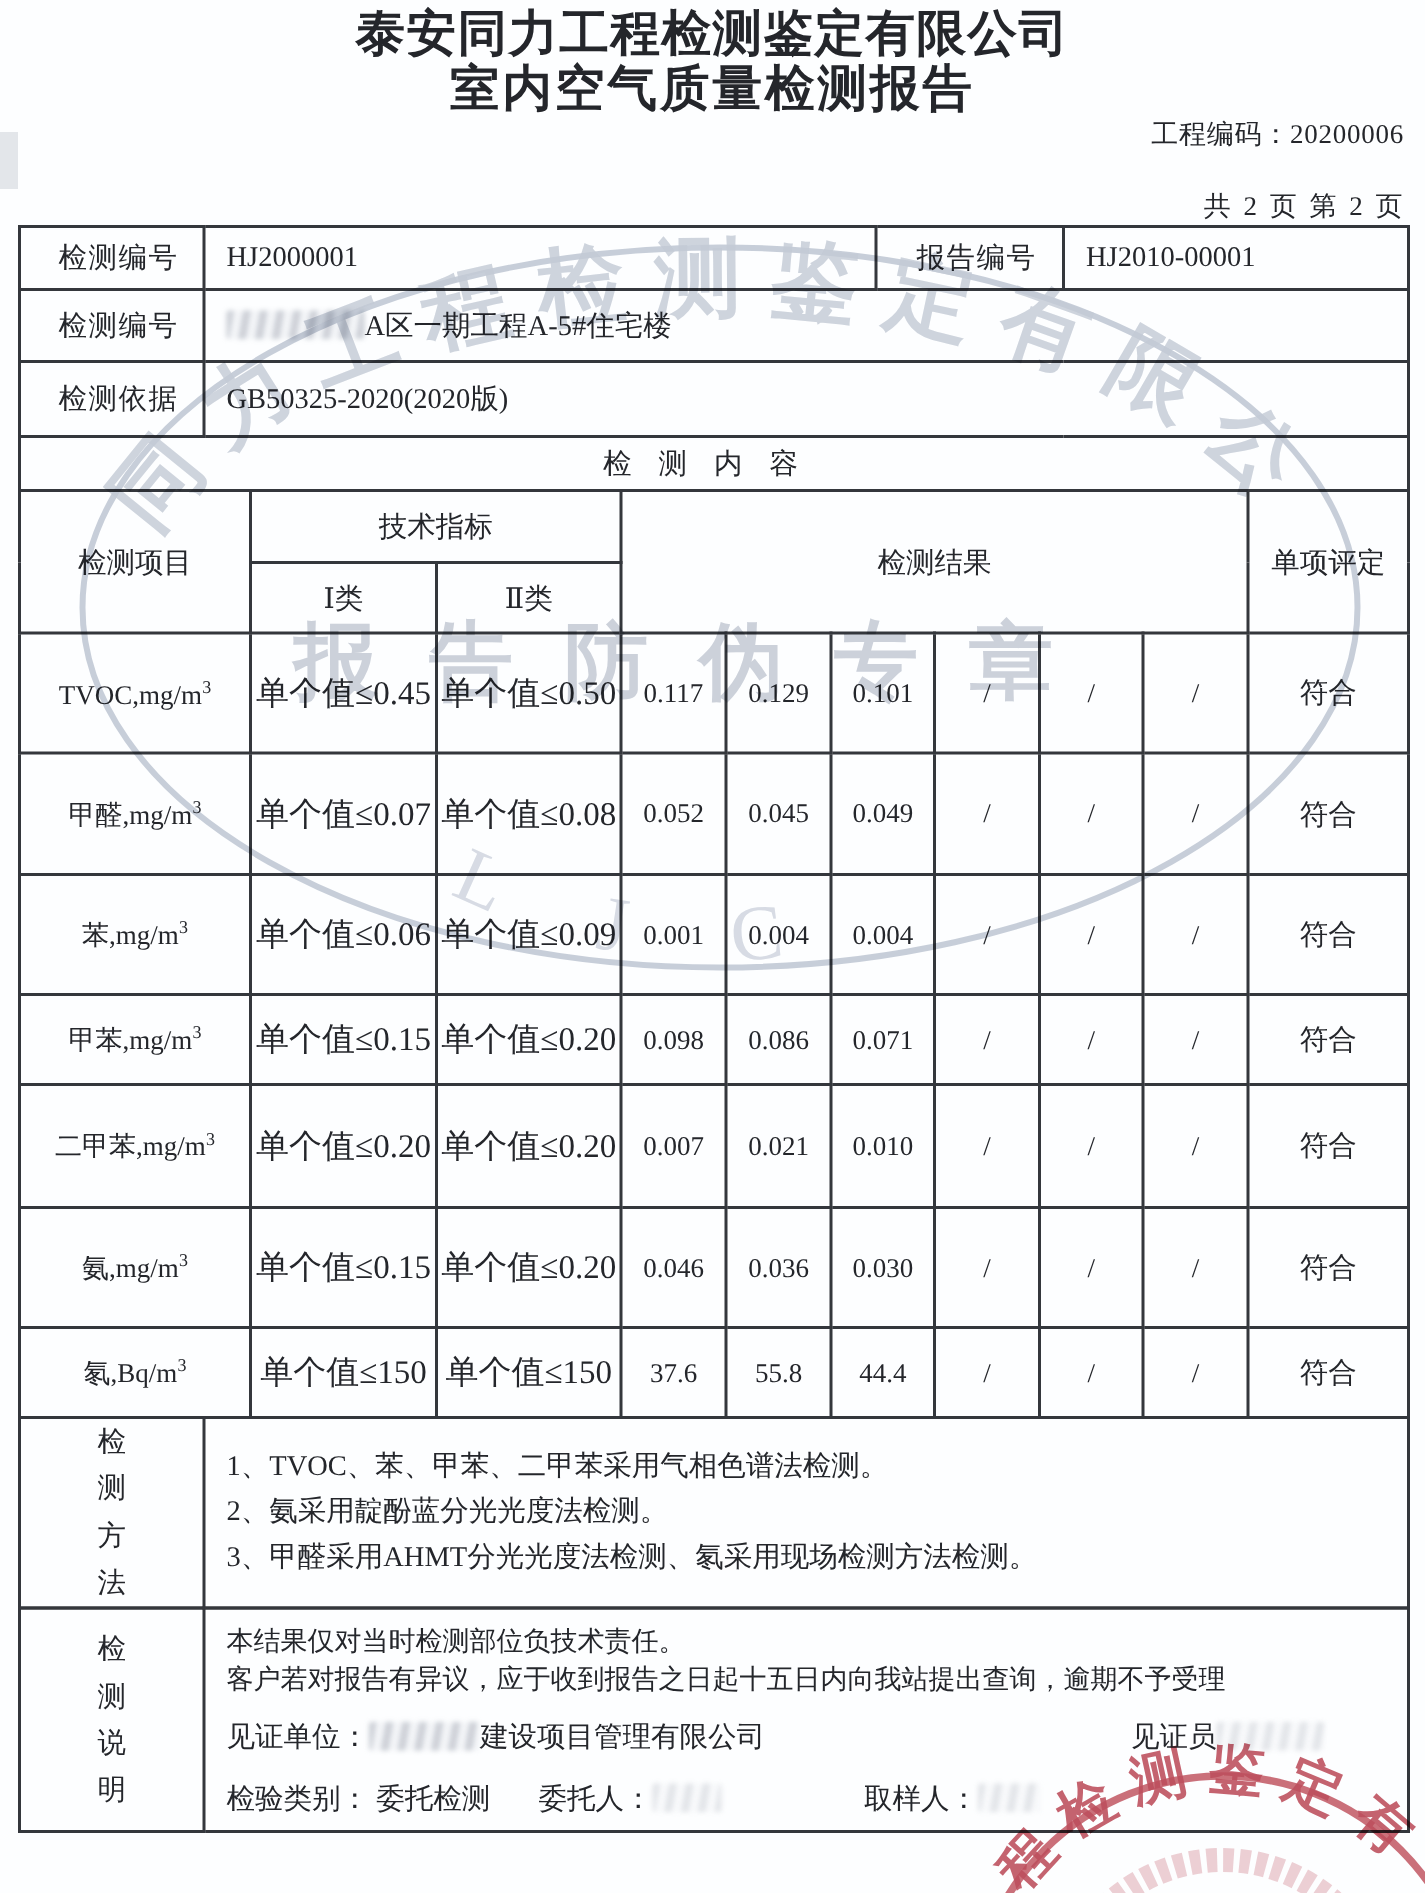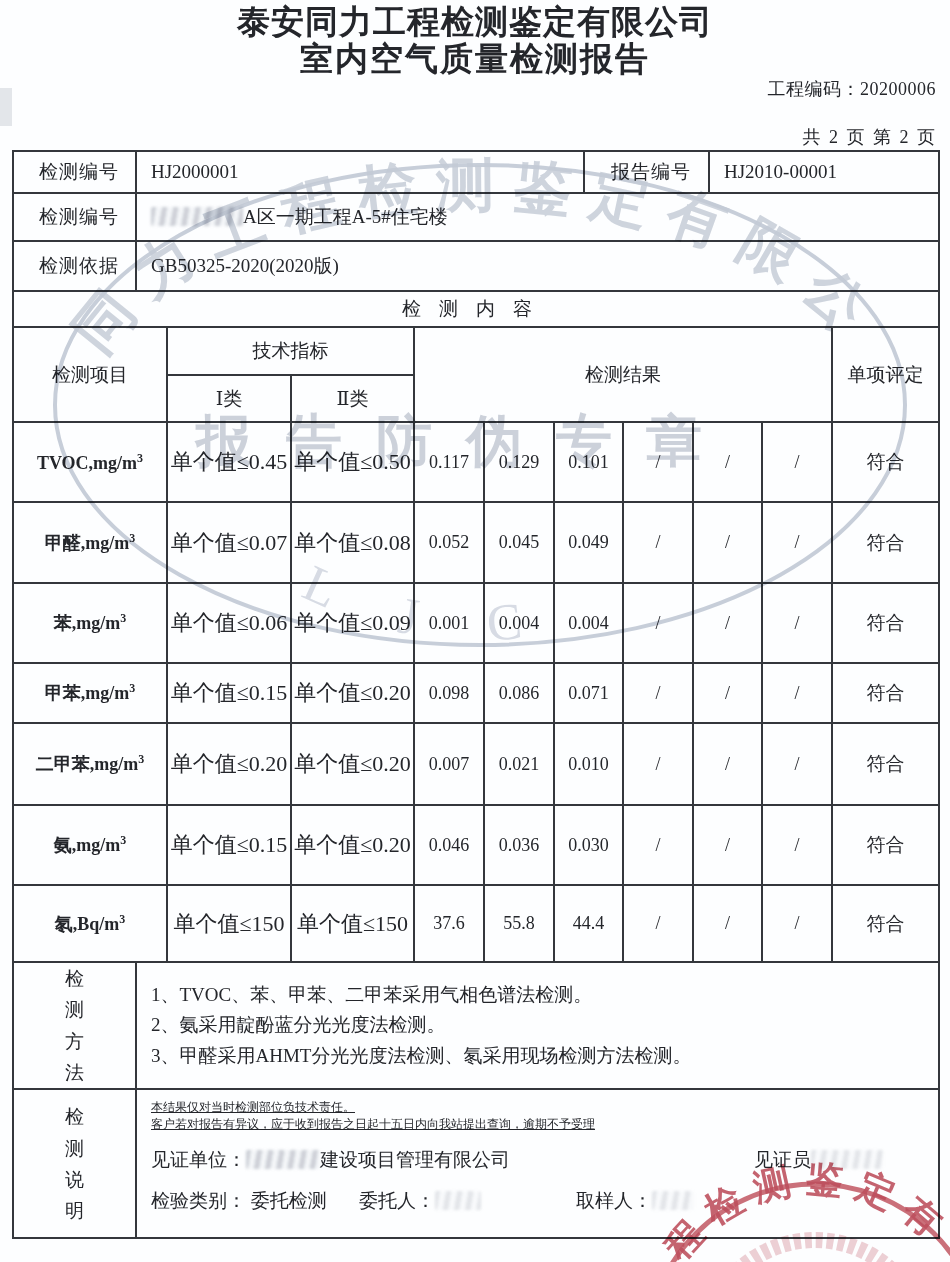--- a/index.html
+++ b/index.html
@@ -18,27 +18,27 @@
   .sheet{position:absolute;left:12px;top:150px;width:926px;}
   table{border-collapse:collapse;table-layout:fixed;width:926px;}
   table + table{margin-top:-2px;}
   td,th{border:2px solid #34373c;font-weight:normal;font-size:19px;
         padding:0 6px;text-align:center;vertical-align:middle;overflow:hidden;}
   .lbl{letter-spacing:1px;padding-left:15px;}
   .val{text-align:left;padding-left:14px;}
   .content-banner{letter-spacing:18px;font-size:19px;}
   .spec{font-size:22px;padding:4px 2px;}
   .result{font-size:18px;}
-  .itemcell{font-size:18px;font-weight:bold;}
+  .itemcell{font-size:18px;}
   sup{font-size:12px;}
   .vlabel{line-height:1.65;font-size:19px;}
   .vlabel span{display:block;}
   .blockcell{text-align:left;vertical-align:middle;padding:8px 6px 8px 14px;}
   .mline{font-size:19px;line-height:1.62;}
-  .nline1{font-size:12px;line-height:1.25;margin-top:2px;text-decoration:underline;}
+  .nline1{font-size:18px;line-height:1.25;margin-top:2px;}
   .nrow{position:relative;font-size:19px;margin-top:15px;height:26px;}
   .abs{position:absolute;top:0;white-space:nowrap;}
   
   .redact{display:inline-block;vertical-align:-3px;height:19px;border-radius:2px;
     background:repeating-linear-gradient(100deg,rgba(137,144,158,.42) 0 5px,rgba(196,201,212,.16) 5px 11px);
     filter:blur(1.6px);}
   
   .wm{position:absolute;pointer-events:none;mix-blend-mode:multiply;}
   .security-text{top:404px;left:196px;width:700px;font-size:56px;font-weight:bold;
     font-family:"Liberation Serif","DejaVu Serif",serif;color:rgba(152,161,177,.48);
@@ -179,21 +179,21 @@
         <td class="spec">单个值≤0.15</td>
         <td class="spec">单个值≤0.20</td>
         <td class="result">0.046</td>
         <td class="result">0.036</td>
         <td class="result">0.030</td>
         <td class="result">/</td>
         <td class="result">/</td>
         <td class="result">/</td>
         <td>符合</td>
       </tr>
-      <tr style="height:77px">
+      <tr style="height:60px">
         <td class="itemcell"><span>氡,Bq/m</span><sup>3</sup></td>
         <td class="spec">单个值≤150</td>
         <td class="spec">单个值≤150</td>
         <td class="result">37.6</td>
         <td class="result">55.8</td>
         <td class="result">44.4</td>
         <td class="result">/</td>
         <td class="result">/</td>
         <td class="result">/</td>
         <td>符合</td>

